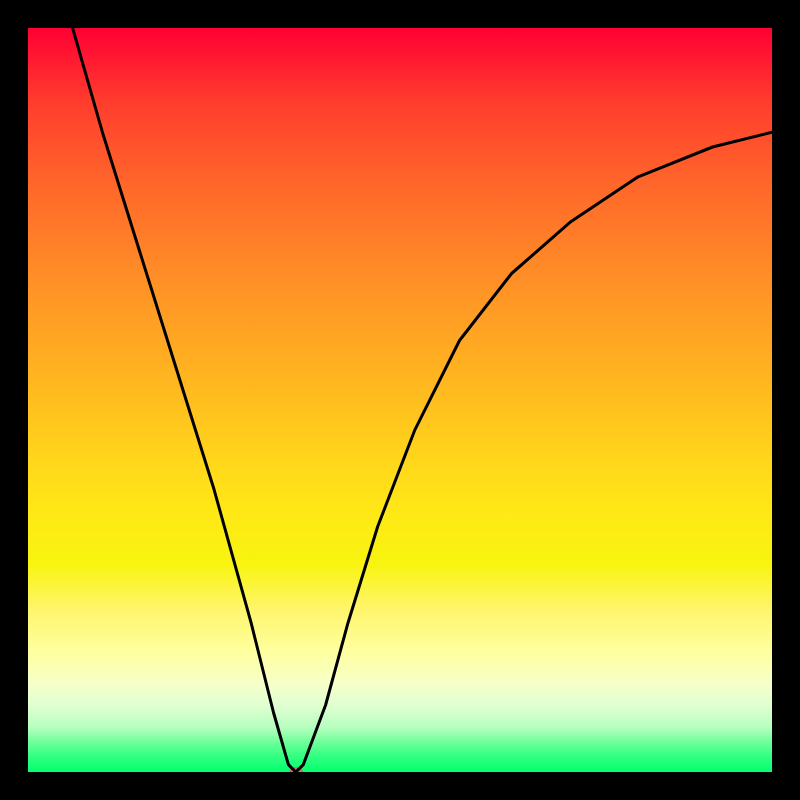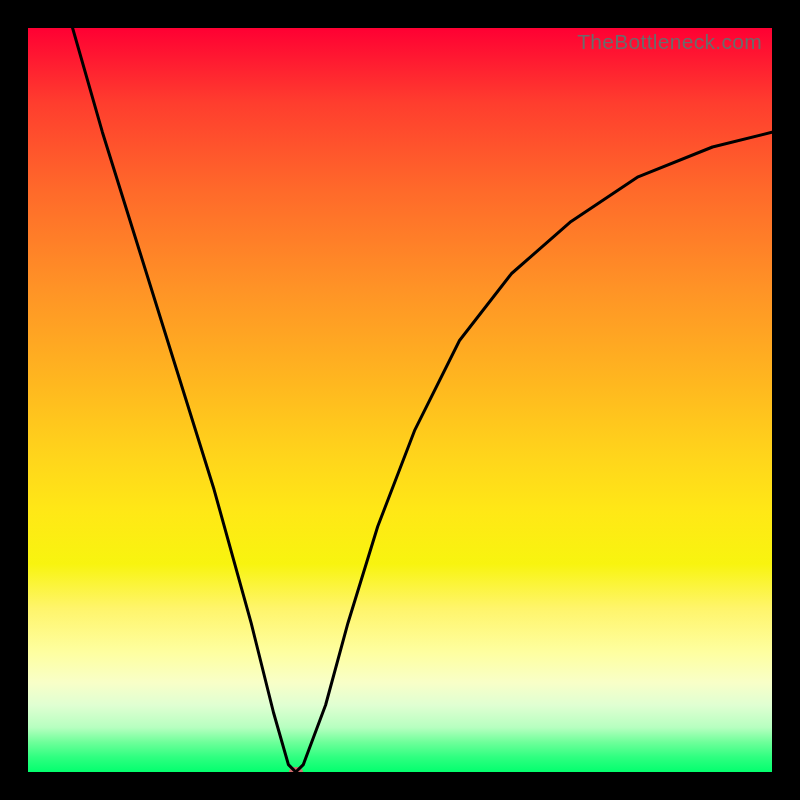--- a/index.html
+++ b/index.html
@@ -68,19 +68,18 @@
     background: #d26e70;
     transform: translate(-50%, -50%);
     z-index: 2;
   }
 </style>
 </head>
 <body>
 
 <div class="frame">
   <div class="plot-area">
-    <div class="watermark">TheBottleneck.com</div>
     <svg class="curve-svg" viewBox="0 0 744 744" preserveAspectRatio="none">
       <path id="curve-path" fill="none" stroke="#000" stroke-width="3" stroke-linecap="round" stroke-linejoin="round" d="M44.6 0.0 L74.4 104.2 L111.6 223.2 L148.8 342.2 L186.0 461.3 L223.2 595.2 L245.5 684.5 L260.4 736.6 L267.8 744.0 L275.3 736.6 L297.6 677.0 L319.9 595.2 L349.7 498.5 L386.9 401.8 L431.5 312.5 L483.6 245.5 L543.1 193.4 L610.1 148.8 L684.5 119.0 L744.0 104.2"></path>
     </svg>
     <div id="min-dot" class="min-dot" style="left: 267.84px; top: 744px;"></div>
   </div>
 </div>
 
 </body></html>

